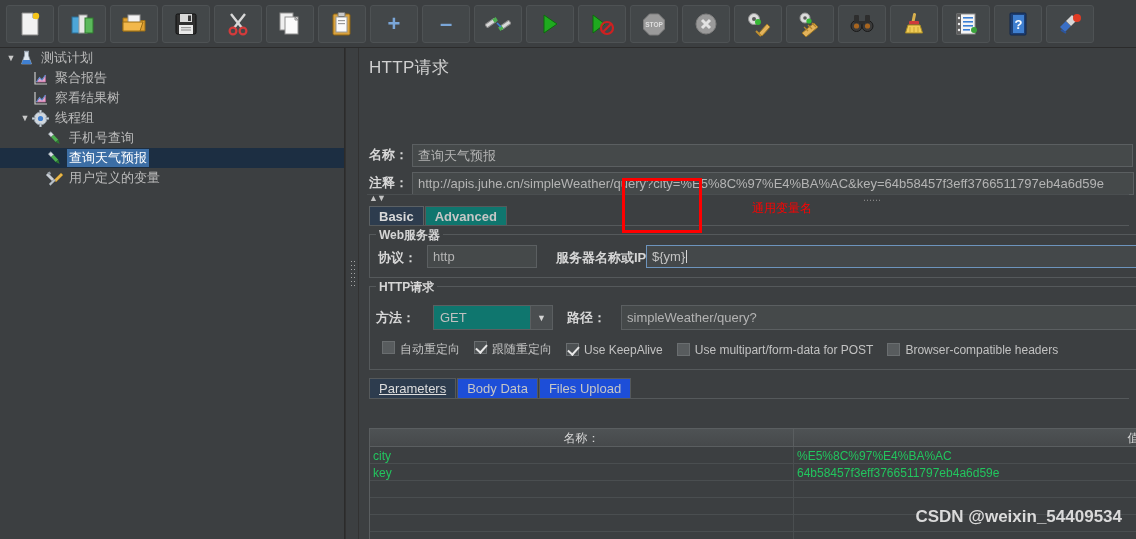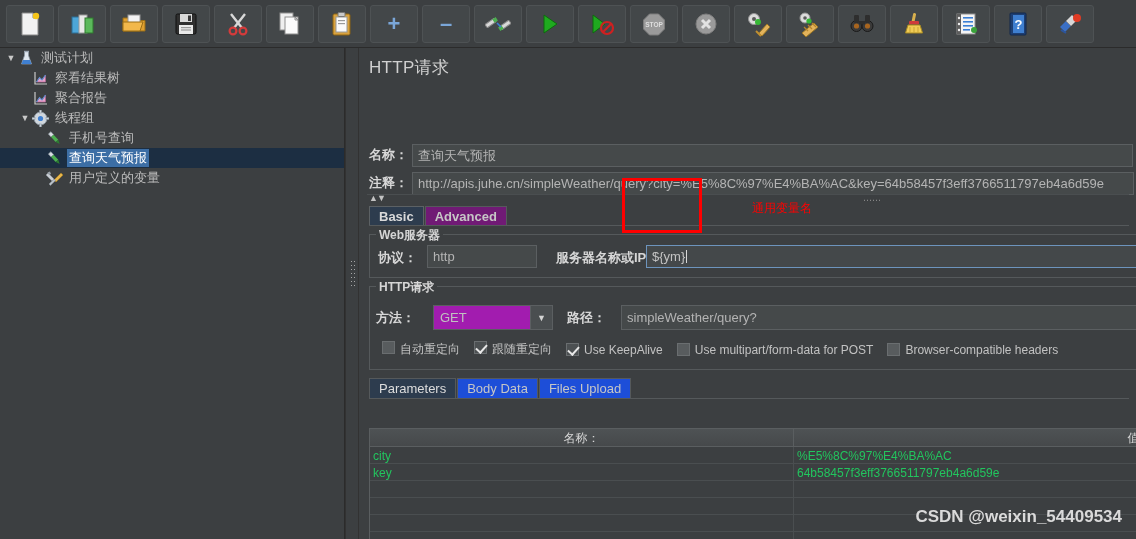--- a/index.html
+++ b/index.html
@@ -126,21 +126,21 @@
   
   #main-tabs {
     position: absolute; left: 8px; top: 157px;
     display: flex; align-items: flex-end; height: 21px;
   }
   .mtab {
     height: 20px; line-height: 19px;
     padding: 0 9px;
     font-size: 13px; font-weight: bold;
     color: #c6c6c6;
-    background: #701a75;
+    background: #0f766e;
     border: 1px solid #55595b;
     border-bottom: none;
     margin-right: 1px;
     cursor: pointer;
   }
   .mtab.active {
     background: #2d3c4e;
     color: #d9d9d9;
     border-color: #5c6164;
     text-align: right;
@@ -203,21 +203,21 @@
     font-size: 12px; color: #ff0000;
     font-family: "DejaVu Sans", sans-serif;
     white-space: nowrap;
     text-align: center;
   }
 
   
   #method-label { position: absolute; left: 6px; top: 22px; }
   #method-combo {
     position: absolute; left: 63px; top: 18px; width: 120px; height: 25px;
-    background: #a21caf; border: 1px solid #5b5f61;
+    background: #0f766e; border: 1px solid #5b5f61;
     display: flex; align-items: center;
     cursor: pointer;
   }
   #method-combo .val {
     flex: 1 1 auto; padding-left: 6px; font-size: 13px; color: #c0c0c0;
   }
   #method-combo .arrow-cell {
     width: 22px; height: 23px; border-left: 1px solid #5b5f61;
     background: #4a4e50;
     display: flex; align-items: center; justify-content: center;
@@ -262,21 +262,21 @@
   .stab {
     height: 21px; line-height: 20px;
     padding: 0 9px;
     font-size: 13px; color: #c6c6c6;
     background: #1d4ed8;
     border: 1px solid #55595b;
     border-bottom: none;
     margin-right: 1px;
     cursor: pointer;
   }
-  .stab.active { background: #2d3c4e; color: #dddddd; }
+  .stab.active { background: #2d3c4e; color: #dddddd; text-decoration: underline; }
   #sub-tabs-underline {
     position: absolute; left: 8px; top: 350px; width: 760px; height: 1px;
     background: #55595b;
   }
 
   #params-caption {
     position: absolute; left: 8px; top: 354px; width: 760px; height: 24px;
     display: flex; align-items: center; justify-content: center;
     font-size: 13px; color: #d4d4d4;
   }
@@ -517,31 +517,31 @@
       <span class="tree-label">测试计划</span>
     </div>
     <div class="tree-row">
       <span class="spacer-indent"></span>
       <span class="arrow"></span>
       <span class="tree-ico"><svg viewBox="0 0 17 17">
           <path d="M3 2v12h12" stroke="#c8c8c8" stroke-width="1.2" fill="none"></path>
           <path d="M4.5 12l3-4.5 2.5 2.5 3.5-5v7z" fill="#e8a0c8" stroke="#b06796" stroke-width="0.7"></path>
           <path d="M4.5 12l3-4.5 2.5 2.5 3.5-5" stroke="#5a8fd0" stroke-width="1.1" fill="none"></path>
         </svg></span>
-      <span class="tree-label">察看结果树</span>
+      <span class="tree-label">聚合报告</span>
     </div>
     <div class="tree-row">
       <span class="spacer-indent"></span>
       <span class="arrow"></span>
       <span class="tree-ico"><svg viewBox="0 0 17 17">
           <path d="M3 2v12h12" stroke="#c8c8c8" stroke-width="1.2" fill="none"></path>
           <path d="M4.5 12l3-4.5 2.5 2.5 3.5-5v7z" fill="#e8a0c8" stroke="#b06796" stroke-width="0.7"></path>
           <path d="M4.5 12l3-4.5 2.5 2.5 3.5-5" stroke="#5a8fd0" stroke-width="1.1" fill="none"></path>
         </svg></span>
-      <span class="tree-label">聚合报告</span>
+      <span class="tree-label">察看结果树</span>
     </div>
     <div class="tree-row">
       <span class="spacer-indent"></span>
       <span class="arrow">▼</span>
       <span class="tree-ico"><svg viewBox="0 0 17 17">
           <circle cx="8.5" cy="8.5" r="6.5" fill="#cfd6dd" stroke="#8a949e" stroke-width="0.8"></circle>
           <circle cx="8.5" cy="8.5" r="2.6" fill="#3f7fd0"></circle>
           <g fill="#cfd6dd" stroke="#8a949e" stroke-width="0.6">
             <rect x="7.6" y="0" width="1.8" height="3"></rect>
             <rect x="7.6" y="14" width="1.8" height="3"></rect>

